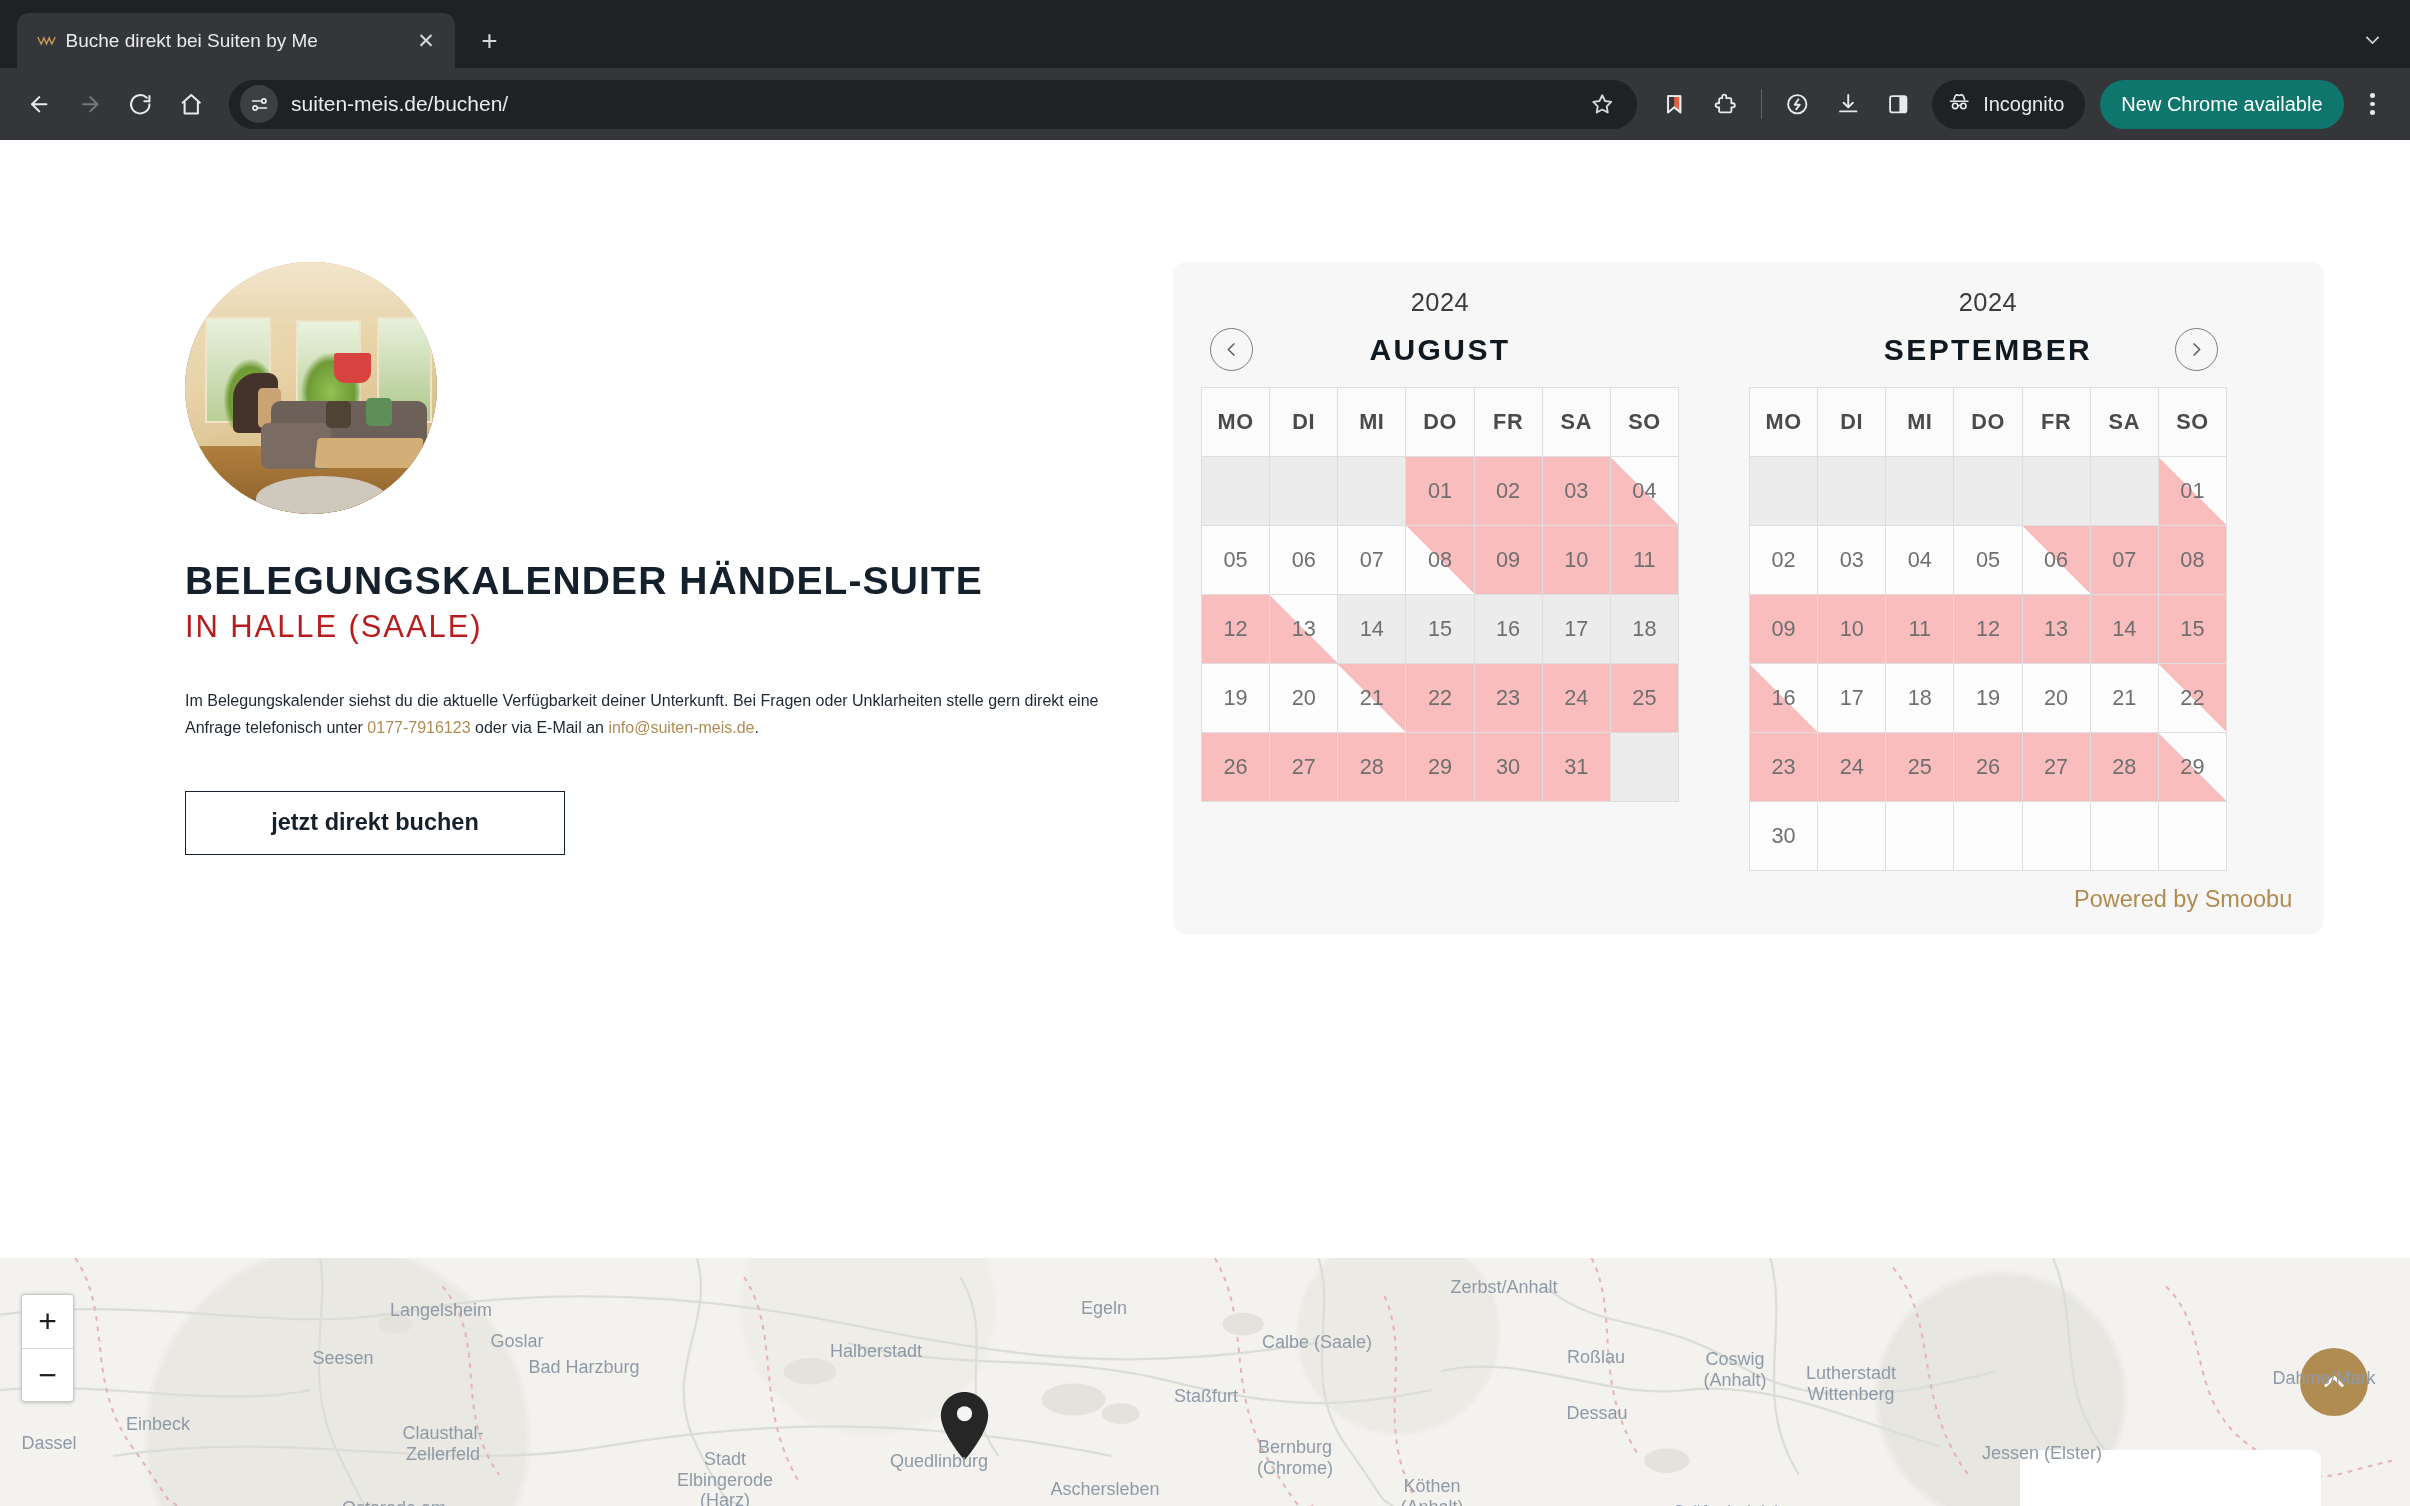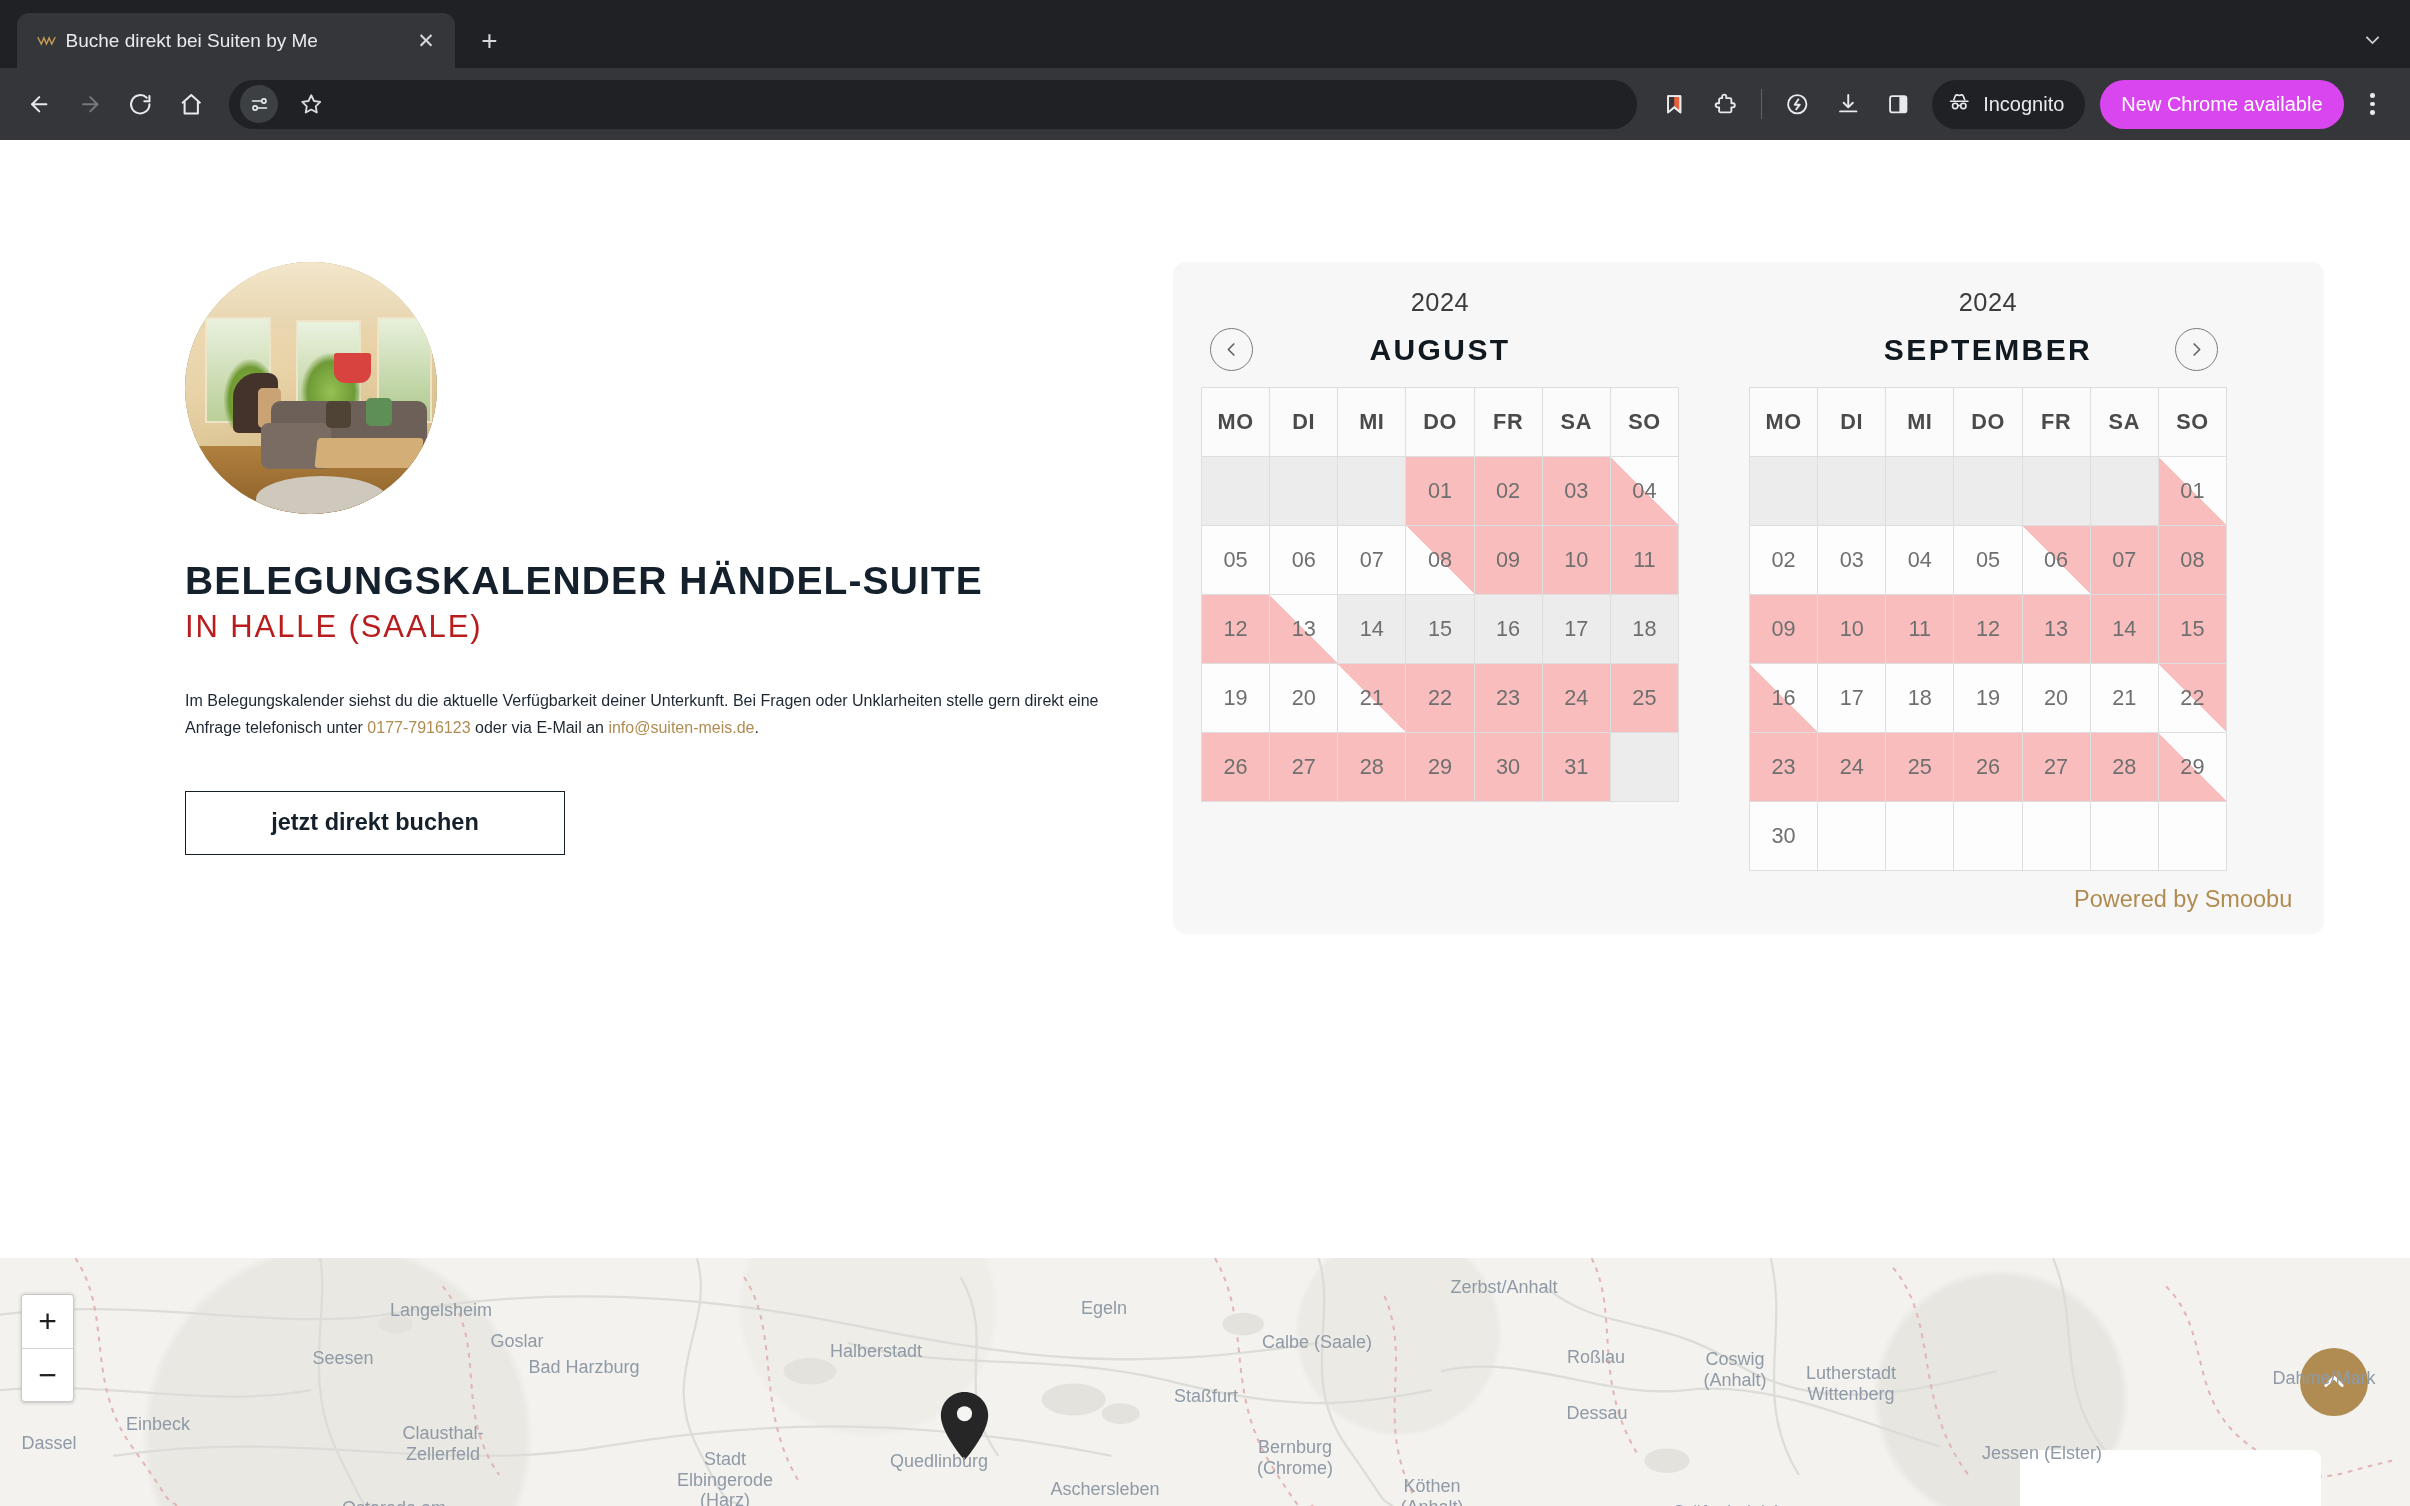--- a/index.html
+++ b/index.html
@@ -81,21 +81,21 @@
   .omni-star { width: 40px; height: 40px; flex: 0 0 40px;
     display:flex; align-items:center; justify-content:center; color:#cfd2d6; }
   .tb-divider { width: 0.9px; height: 30px; background: #5f6368; margin: 0 7.5px; }
   .incognito-pill {
     height: 49px; border-radius: 24.5px; background: #202124;
     display: flex; align-items: center; gap: 11.3px;
     padding: 0 21px 0 15px; margin-left: 5.6px;
   }
   .incognito-label { color: #e8eaed; font-size: 20px; }
   .chrome-update {
-    height: 49px; border-radius: 24.5px; background: #d946ef;
+    height: 49px; border-radius: 24.5px; background: #0f766e;
     display: flex; align-items: center; padding: 0 21px; margin-left: 9.4px;
   }
   .chrome-update-label { color: #ffffff; font-size: 20px; }
   .kebab {
     width: 43px; height: 43px; border-radius: 50%;
     display: flex; flex-direction: column; align-items: center;
     justify-content: center; gap: 3.8px; margin-left: 1.9px;
   }
   .kebab i { width: 4.7px; height: 4.7px; background: #e8eaed; border-radius: 50%; display:block; }
 
@@ -317,20 +317,21 @@
 
     <div class="omnibox">
       <span class="omni-badge">
         <svg width="21" height="21" viewBox="0 0 24 24" fill="none" stroke="#e8eaed" stroke-width="1.9" stroke-linecap="round">
           <path d="M4 8h10"></path>
             <circle cx="17" cy="8" r="2.4"></circle>
           <path d="M20 16H10"></path>
             <circle cx="7" cy="16" r="2.4"></circle>
         </svg>
       </span>
+      <span class="omni-url">suiten-meis.de/buchen/</span>
       <span class="omni-star">
         <svg width="24.5" height="24.5" viewBox="0 0 24 24" fill="none" stroke="#d7dade" stroke-width="1.8" stroke-linejoin="round">
           <path d="M12 3.2l2.7 5.6 6.1.9-4.4 4.3 1 6.1-5.4-2.9-5.4 2.9 1-6.1L3.2 9.7l6.1-.9z"></path>
         </svg>
       </span>
     </div>
 
     <div class="tb-icon">
       <svg width="24.5" height="24.5" viewBox="0 0 24 24" fill="none">
         <path d="M5 4v16l6-5 6 5V4z" fill="#e8603c" stroke="none"></path>

